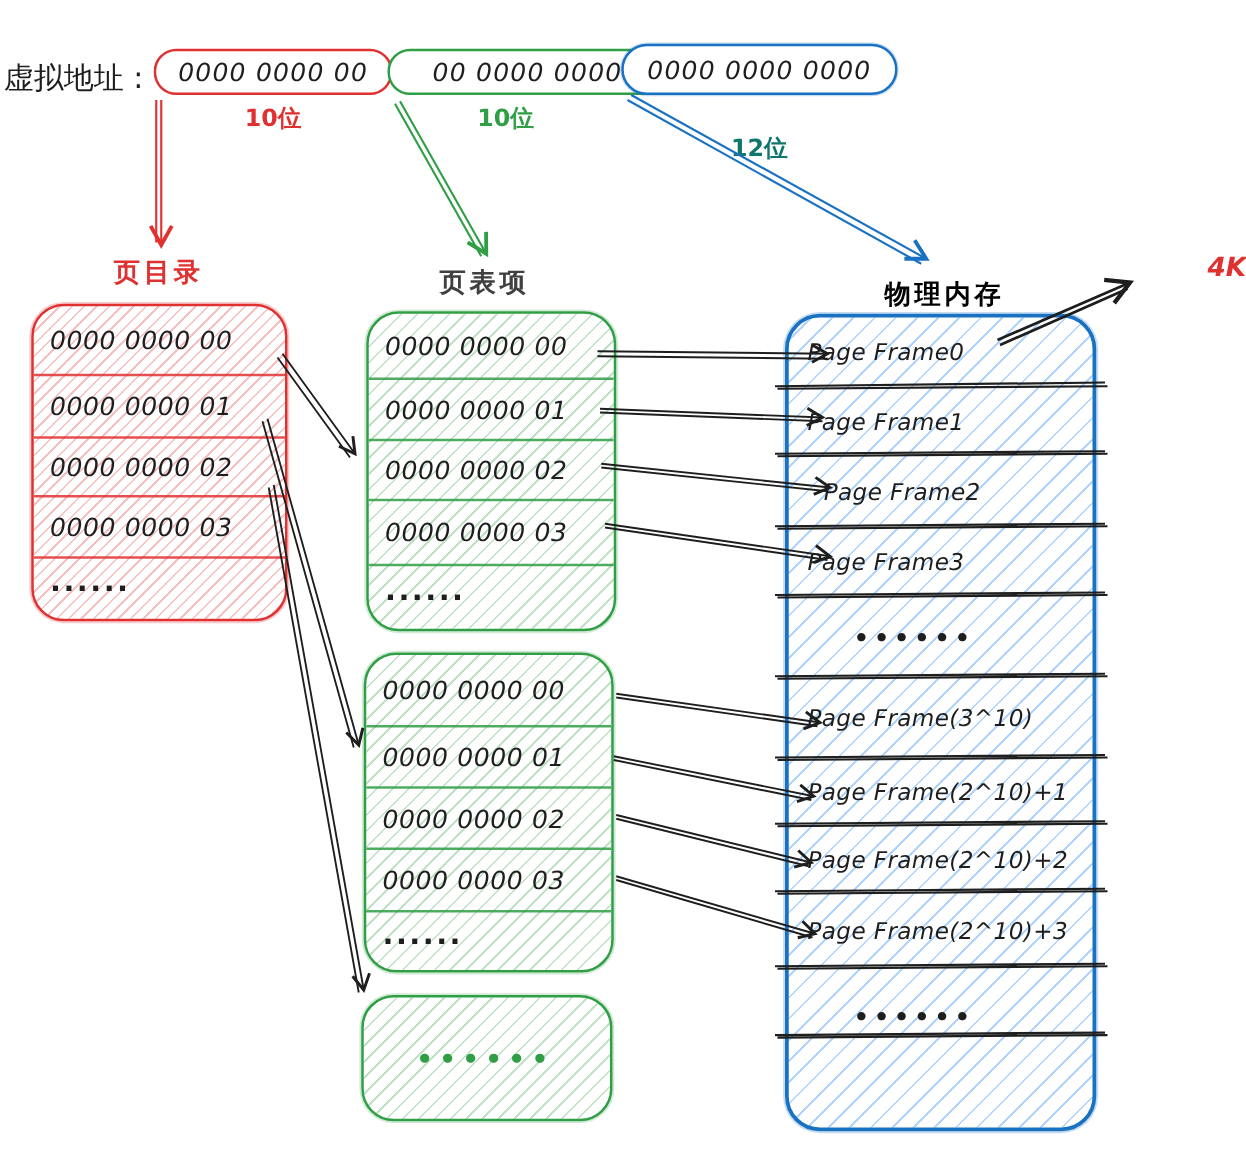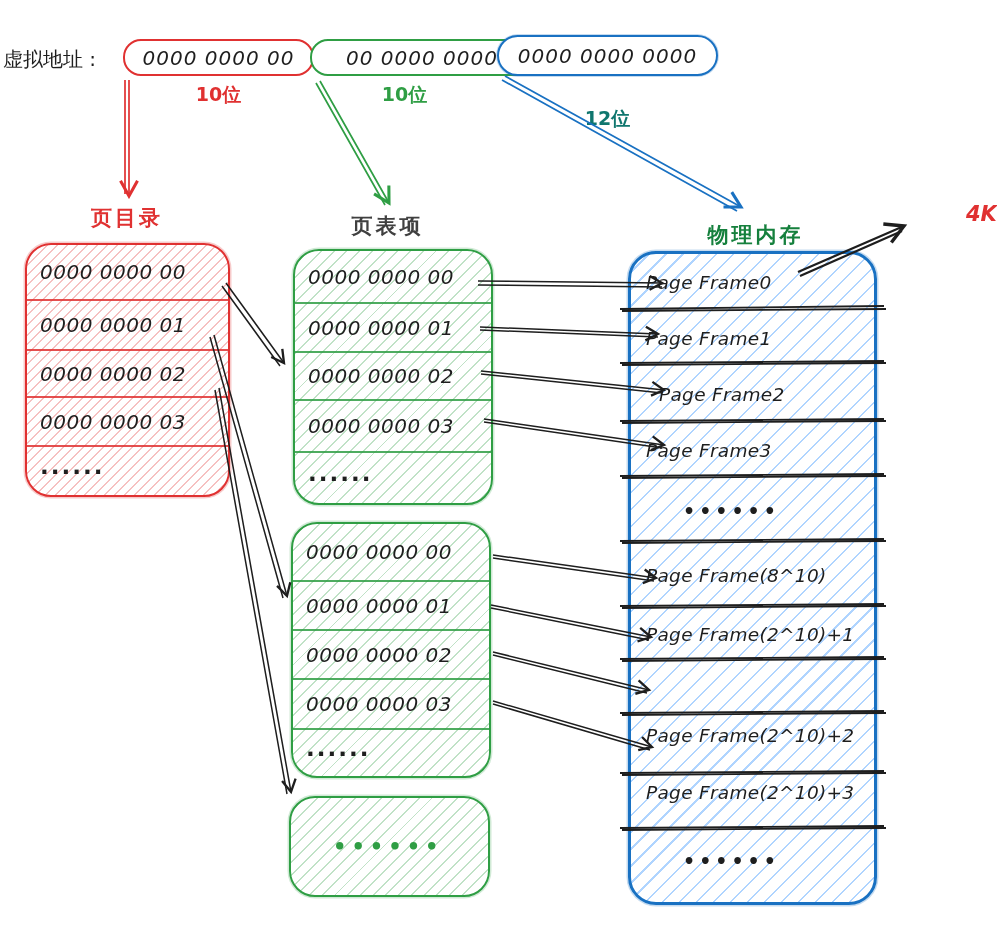--- a/index.html
+++ b/index.html
@@ -11,24 +11,24 @@
   .seg{
     position:absolute;box-sizing:border-box;display:flex;align-items:center;justify-content:center;
     border-radius:18px;background:#fff;font-style:italic;font-size:20px;letter-spacing:1px;
     white-space:nowrap;color:#1e1e1e;
   }
   .seg.red{border:2.6px solid #e03131;}
   .seg.green{border:2.6px solid #2f9e44;}
   .seg.blue{border:2.8px solid #1971c2;border-radius:21px;box-shadow:0 0 0 1px rgba(25,113,194,.25);}
   .bits{position:absolute;text-align:center;font-size:19px;font-weight:bold;}
   .bits.red{color:#e03131;} .bits.green{color:#2f9e44;} .bits.blue{color:#0f766e;margin-top:26px;}
-  .va-label{position:absolute;font-size:20px;color:#1e1e1e;white-space:nowrap;}
+  .va-label{position:absolute;font-size:24px;color:#1e1e1e;white-space:nowrap;}
   
   .hd{position:absolute;text-align:center;font-size:21px;font-weight:bold;letter-spacing:3px;}
-  .hd.red{color:#e03131;} .hd.green{color:#404040;} .hd.blue{color:#15803d;font-family:Liberation Serif, serif;}
+  .hd.red{color:#e03131;} .hd.green{color:#404040;} .hd.blue{color:#000000;font-family:Liberation Serif, serif;}
   .kb{position:absolute;color:#e03131;font-size:21px;font-weight:bold;font-style:italic;}
   
   .tbl{
     position:absolute;box-sizing:border-box;border-radius:26px;display:flex;flex-direction:column;
     overflow:hidden;
   }
   .tbl.red{
     border:2.6px solid #e03131;
     background:repeating-linear-gradient(135deg, rgba(224,49,49,.30) 0 1.4px, transparent 1.4px 7px);
     box-shadow:0 0 0 1.5px rgba(224,49,49,.25);
@@ -117,23 +117,23 @@
   <div class="tbl green" style="left:289px;top:796px;width:201px;height:101px;">
     <div class="gdots">••••••</div>
   </div>
 
   <div class="tbl blue" style="left:628px;top:251px;width:249px;height:654px;">
     <div class="frow" style="height:57px;">Page Frame0</div>
     <div class="frow" style="height:54px;">Page Frame1</div>
     <div class="frow" style="height:58px;padding-left:28px;">Page Frame2</div>
     <div class="frow" style="height:55px;">Page Frame3</div>
     <div class="frow dots" style="height:65px;">••••••</div>
-    <div class="frow" style="height:65px;">Page Frame(8^10)</div>
+    <div class="frow" style="height:65px;">Page Frame(3^10)</div>
     <div class="frow" style="height:53px;">Page Frame(2^10)+1</div>
-    <div class="frow" style="height:54px;margin-top:47px;">Page Frame(2^10)+2</div>
+    <div class="frow" style="height:54px;">Page Frame(2^10)+2</div>
     <div class="frow" style="height:60px;border-radius:16px;">Page Frame(2^10)+3</div>
     <div class="frow dots" style="height:78px;">••••••</div>
   </div>
 
   <svg class="layer" width="997" height="934" viewBox="0 0 997 934">
     <defs>
       <marker id="ah-black" viewBox="0 0 12 12" refX="10" refY="6" markerWidth="11" markerHeight="11" orient="auto">
         <path d="M1,1 L10,6 L1,11" fill="none" stroke="#1e1e1e" stroke-width="1.7"></path>
       </marker>
       <marker id="ah-red" viewBox="0 0 12 12" refX="10" refY="6" markerWidth="12" markerHeight="12" orient="auto">

